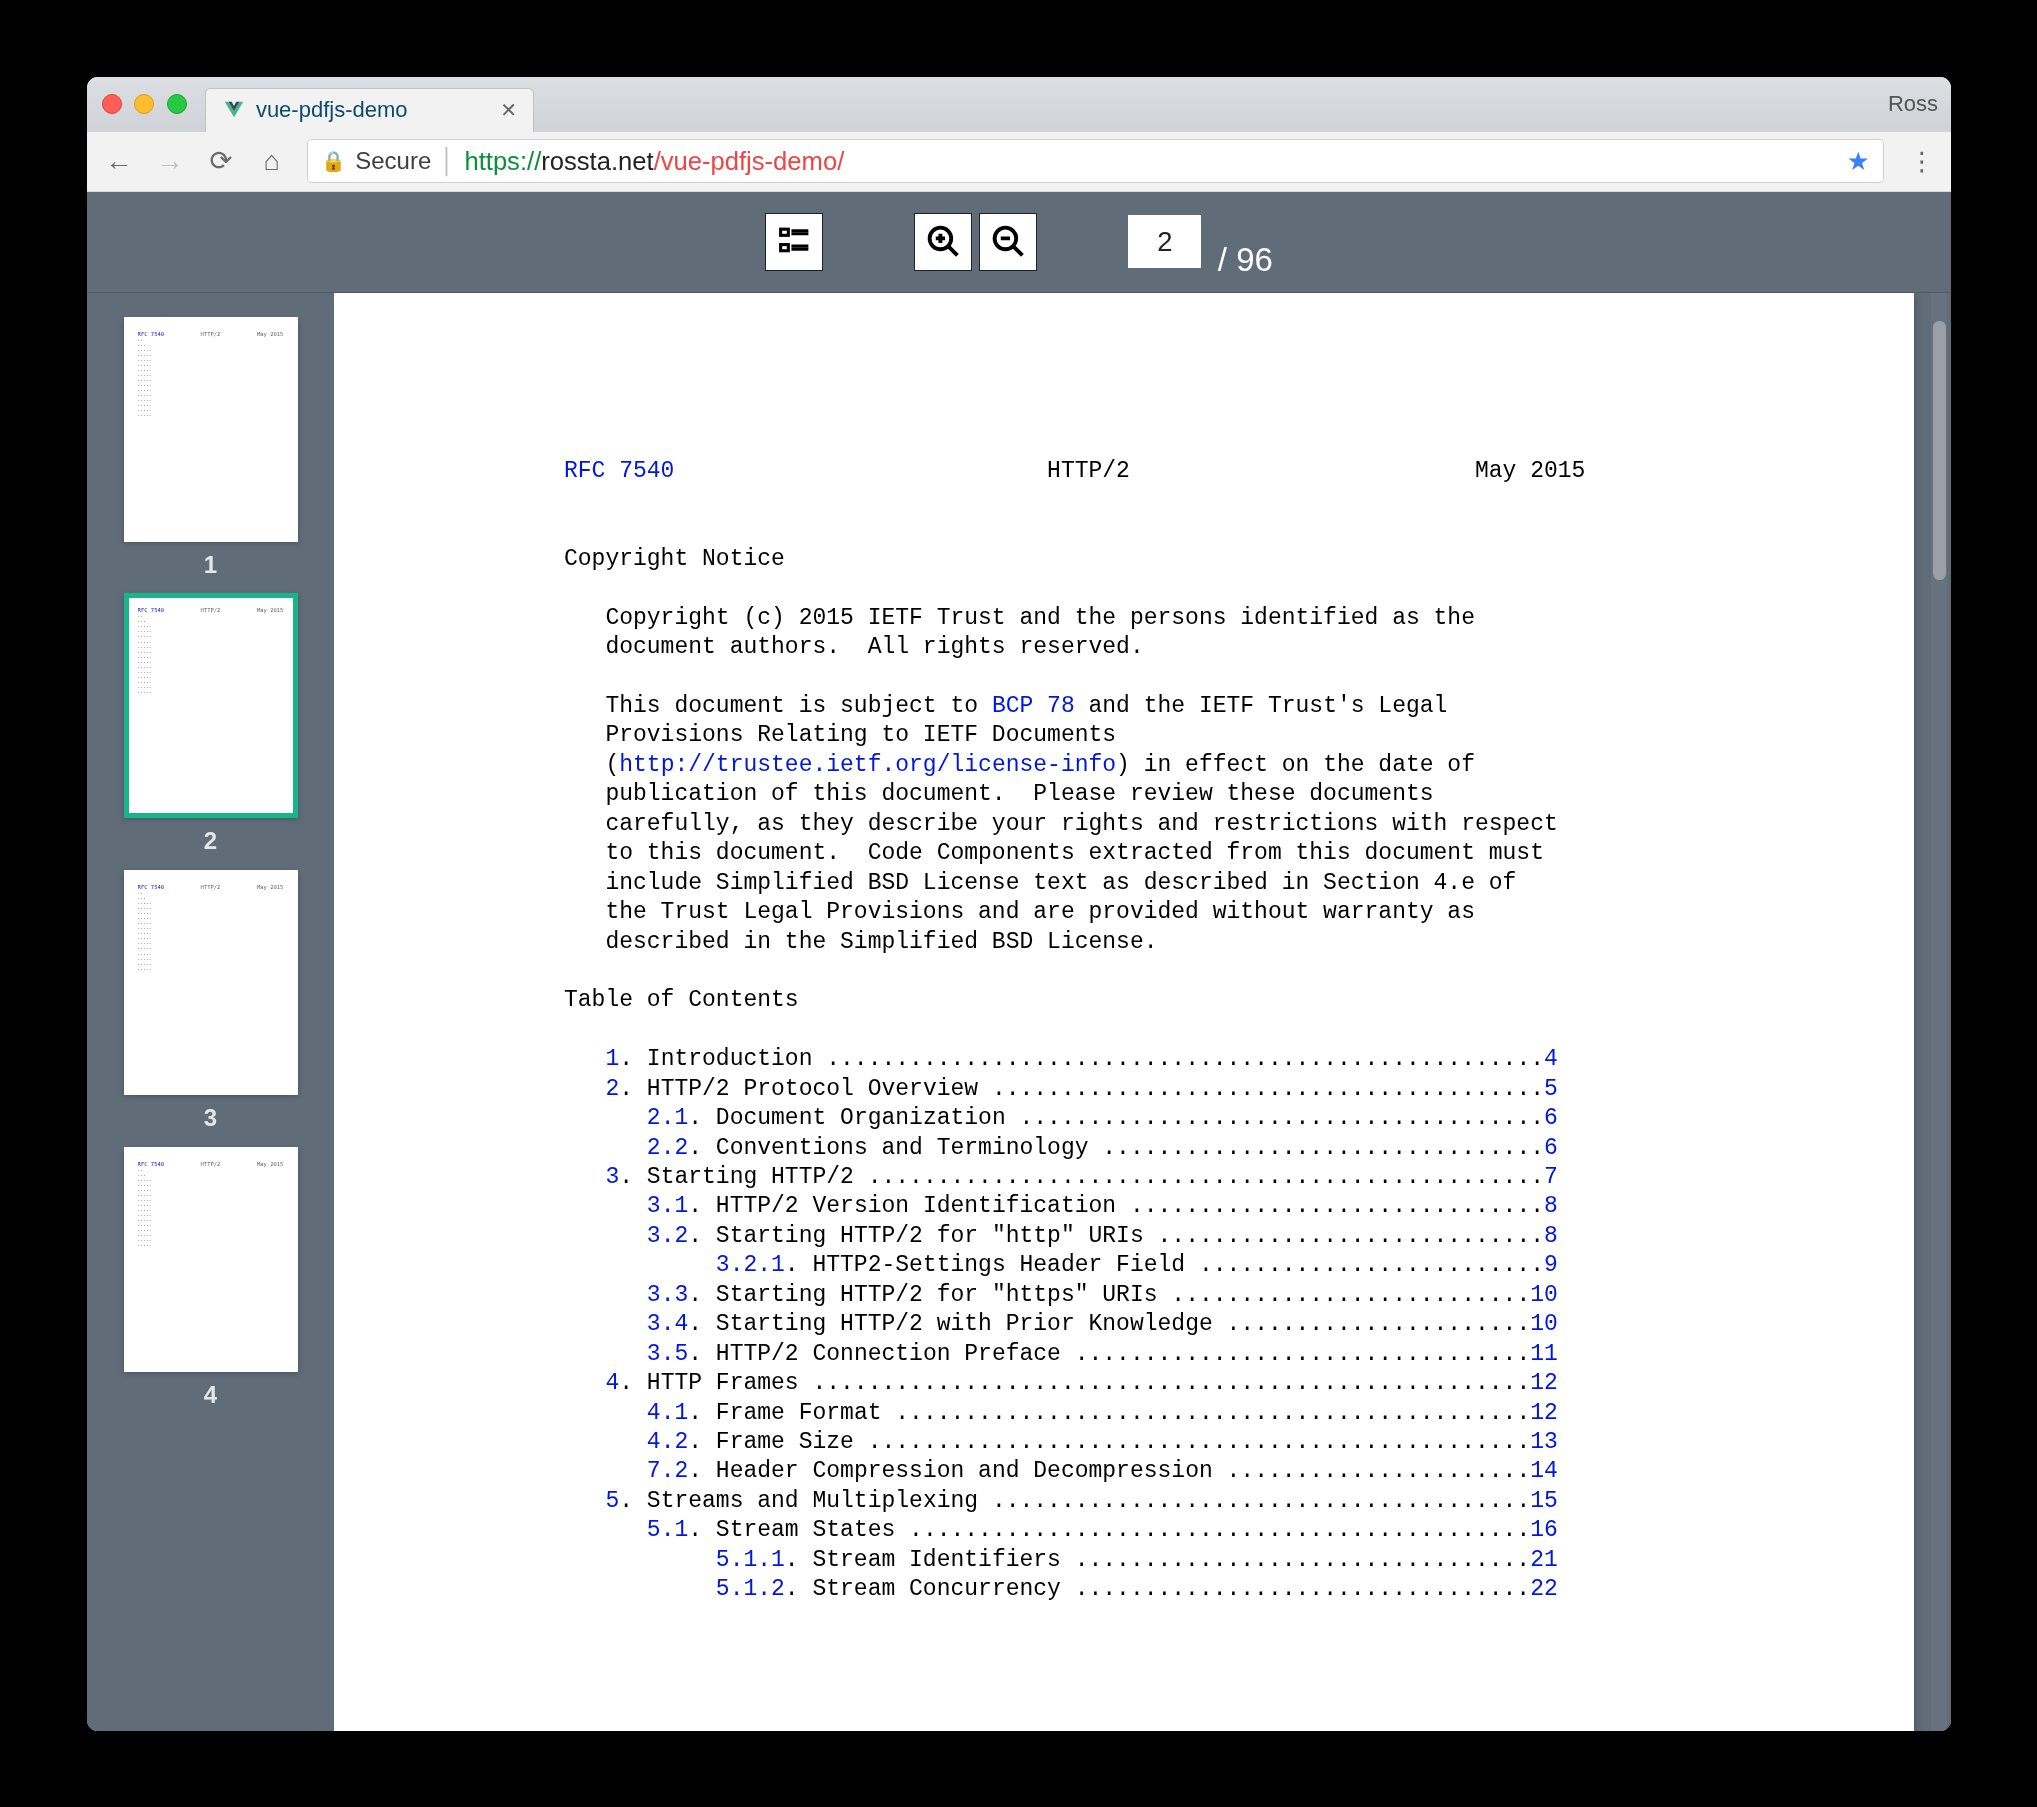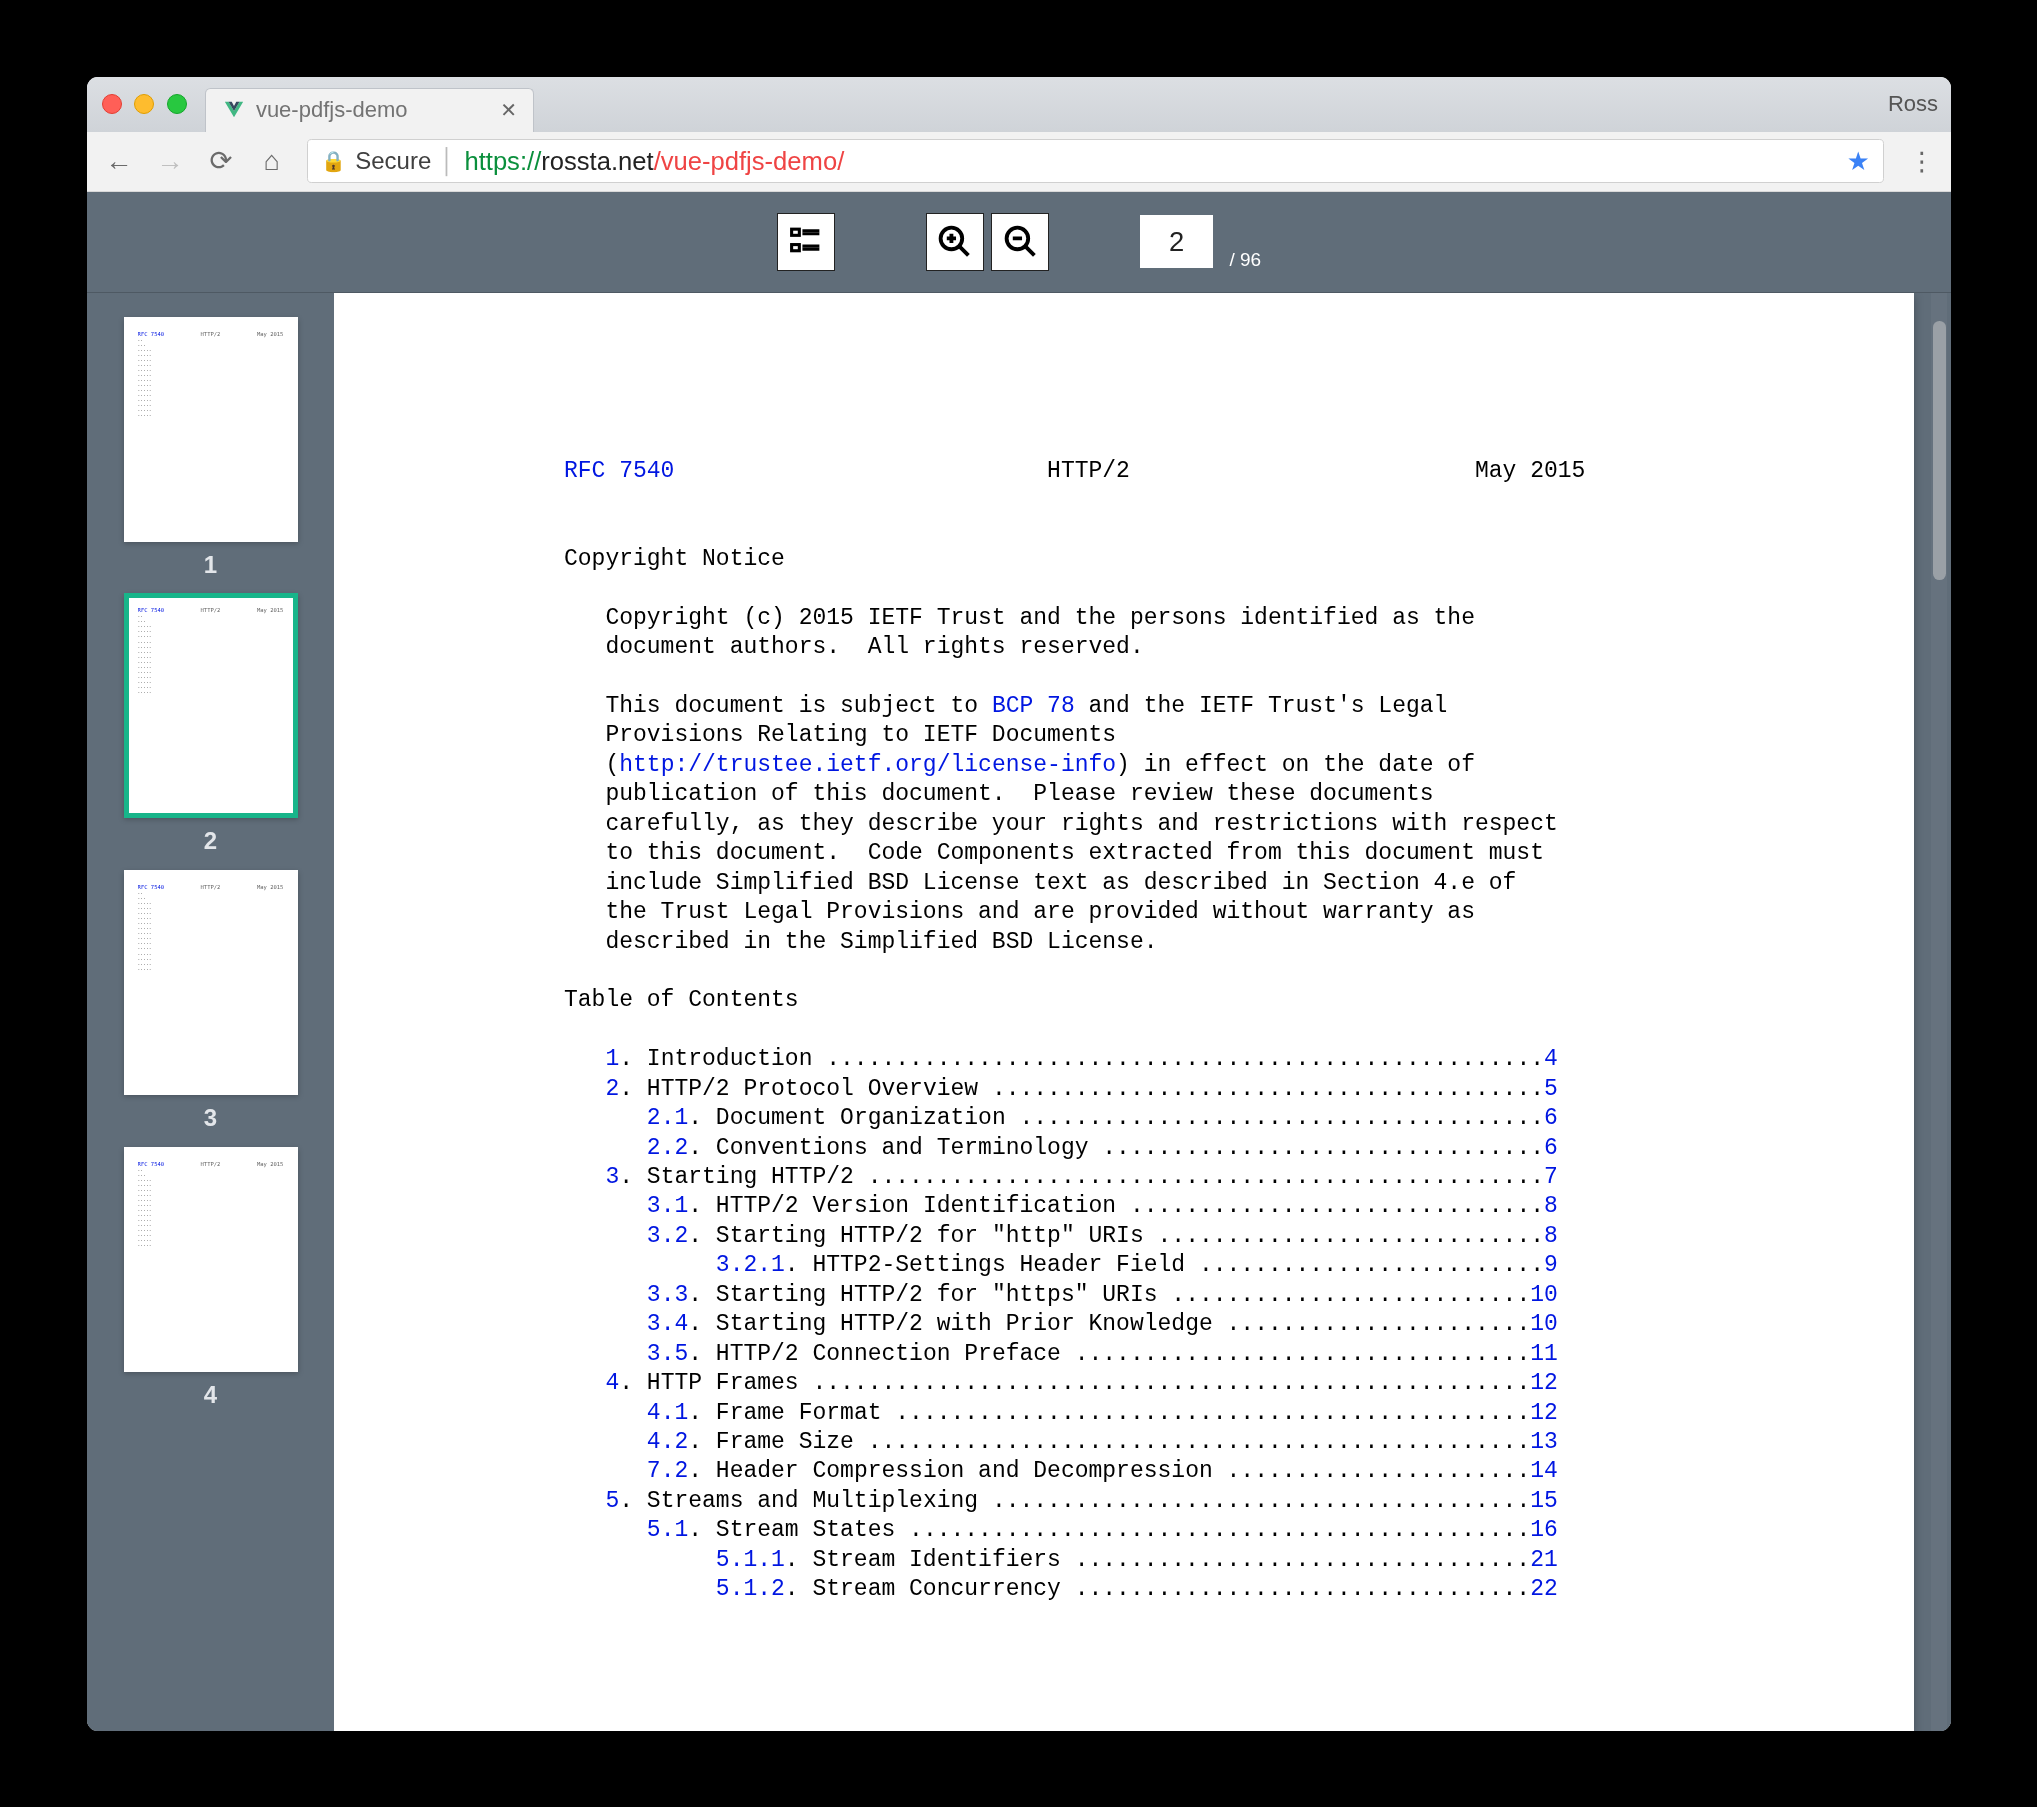--- a/index.html
+++ b/index.html
@@ -45,21 +45,21 @@
     padding: 0 16.4px;
     gap: 11px;
     min-width: 329px;
     margin-top: 11px;
     border:0.9px solid #bfc3c9;
     border-bottom: none;
   }
   .vue-icon {
     width: 22px; height: 22px;
   }
-  .tab-title { font-size: 22px; color:#737373; flex:1; }
+  .tab-title { font-size: 22px; color:#0c4a6e; flex:1; }
   .tab-close { font-size: 20px; color:#666; cursor:pointer; }
   .profile-name { position:absolute; right:13px; font-size:22px; color:#555; }
   .address-row {
     height: 60px;
     background: #f2f2f2;
     border-bottom: 0.9px solid #d9d9d9;
     display: flex;
     align-items: center;
     padding: 0 16.4px;
     gap: 20px;
@@ -99,21 +99,21 @@
     width:58px; height:58px; background:#fff; border:1.8px solid #222;
     display:flex; align-items:center; justify-content:center;
     cursor:pointer;
   }
   .tb-btn svg { width:37px; height:37px; }
   .page-indicator { display:flex; align-items:center; gap:16.4px; }
   .page-input {
     width:73px; height:53px; background:#fff; border:none;
     font-size:27.4px; text-align:center; color:#222;
   }
-  .page-total { color:#fff; font-size:19px;margin-top:36px; }
+  .page-total { color:#fff; font-size:33px;margin-top:36px; }
   .viewer {
     flex:1; display:flex; overflow:hidden;
   }
   .thumbs {
     width:247px;
     background:#606d79;
     padding:24px 0;
     display:flex;
     flex-direction:column;
     align-items:center;

